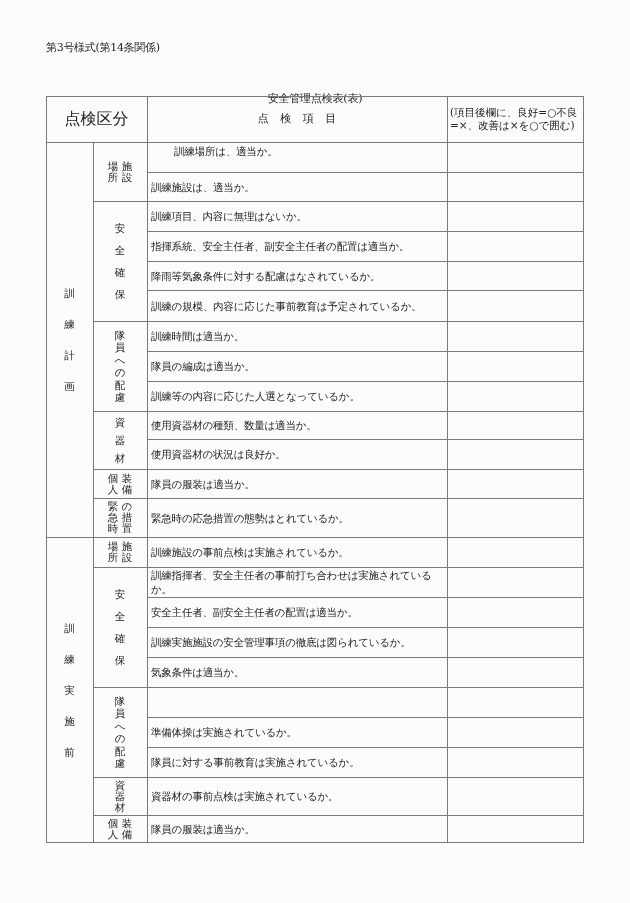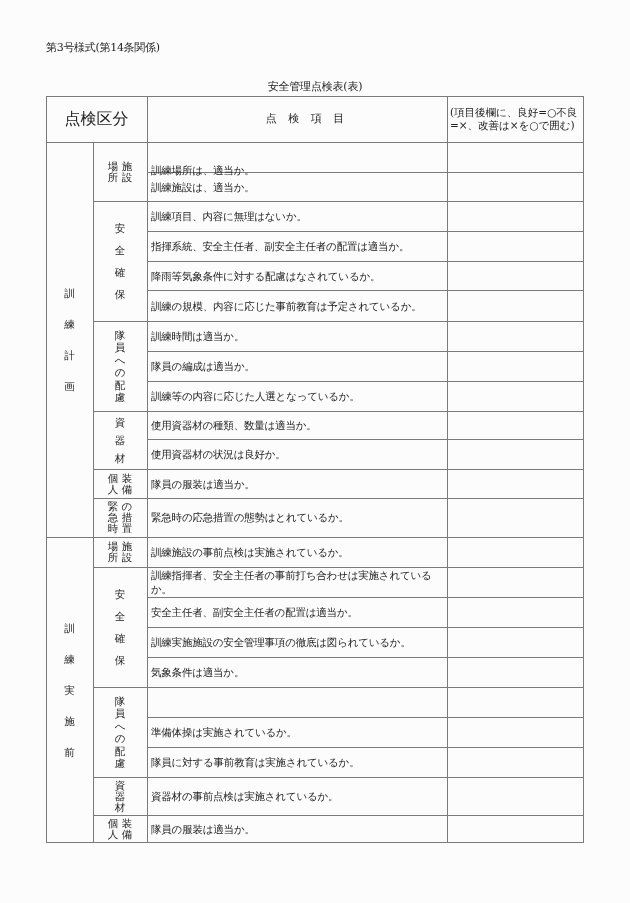--- a/index.html
+++ b/index.html
@@ -1,34 +1,34 @@
 <!DOCTYPE html>
 <html><head>
 <meta charset="utf-8">
 <style>
   html, body { margin:0; padding:0; }
   body {
     width:630px; height:903px; background:#fcfcfc; position:relative; overflow:hidden;
     font-family: "DejaVu Serif", "Liberation Serif", serif; color:#222;
   }
   .form-no { position:absolute; left:46px; top:40px; font-size:11px; letter-spacing:-0.3px; }
-  .title { position:absolute; left:0; width:630px; top:79px; text-align:center; font-size:11px; letter-spacing:-0.2px; }
+  .title { position:absolute; left:0; width:630px; top:91px; text-align:center; font-size:11px; letter-spacing:-0.2px; }
   .grid { position:absolute; left:0; top:0; width:630px; height:903px; }
   .ln { position:absolute; background:#7a7a7a; }
   .h { height:1px; }
   .v { width:1px; }
   .cell { position:absolute; display:flex; align-items:center; box-sizing:border-box; font-size:10.5px; line-height:14px; }
   .item { left:151px; width:292px; padding-left:0; letter-spacing:-0.2px; }
   .check { left:448px; width:134px; }
   .cat-v { left:93px; width:54px; justify-content:center; text-align:center; }
   .stack { display:flex; flex-direction:column; align-items:center; line-height:11px; }
   .big-v { left:46px; width:47px; justify-content:center; }
   .big-v .stackbig { display:flex; flex-direction:column; align-items:center; gap:17px; font-size:10.5px; }
   .hdr-left { left:46px; width:101px; justify-content:center; font-size:16px; top:96px; height:46px; }
-  .hdr-mid { left:155px; width:300px; justify-content:center; font-size:11px; top:96px; height:46px; word-spacing:8px; }
+  .hdr-mid { left:147px; width:300px; justify-content:center; font-size:11px; top:96px; height:46px; word-spacing:8px; }
   .hdr-right { left:450px; width:132px; top:96px; height:46px; font-size:10.5px; line-height:13px; align-items:center; }
 </style>
 </head>
 <body>
 
 <div class="form-no">第3号様式(第14条関係)</div>
 <div class="title">安全管理点検表(表)</div>
 
 <div class="grid">
 
@@ -117,33 +117,33 @@
       </div>
   </div>
   <div class="cell cat-v" style="top:498px;height:39px;">
     <div class="stack">
         <span>緊 の</span>
         <span>急 措</span>
         <span>時 置</span>
       </div>
   </div>
 
-  <div class="cell item" style="top:155px;height:30px;">訓練場所は、適当か。</div>
+  <div class="cell item" style="top:136px;height:30px;margin-left:23px;">訓練場所は、適当か。</div>
   <div class="cell item" style="top:172px;height:29px;">訓練施設は、適当か。</div>
   <div class="cell item" style="top:201px;height:30px;">訓練項目、内容に無理はないか。</div>
   <div class="cell item" style="top:231px;height:30px;">指揮系統、安全主任者、副安全主任者の配置は適当か。</div>
   <div class="cell item" style="top:261px;height:29px;">降雨等気象条件に対する配慮はなされているか。</div>
   <div class="cell item" style="top:290px;height:31px;">訓練の規模、内容に応じた事前教育は予定されているか。</div>
   <div class="cell item" style="top:321px;height:30px;">訓練時間は適当か。</div>
   <div class="cell item" style="top:351px;height:30px;">隊員の編成は適当か。</div>
   <div class="cell item" style="top:381px;height:30px;text-align:right;">訓練等の内容に応じた人選となっているか。</div>
   <div class="cell item" style="top:411px;height:28px;">使用資器材の種類、数量は適当か。</div>
   <div class="cell item" style="top:439px;height:30px;">使用資器材の状況は良好か。</div>
   <div class="cell item" style="top:469px;height:29px;">隊員の服装は適当か。</div>
-  <div class="cell item" style="top:498px;height:39px;font-family:Liberation Serif, serif;">緊急時の応急措置の態勢はとれているか。</div>
+  <div class="cell item" style="top:498px;height:39px;">緊急時の応急措置の態勢はとれているか。</div>
 
   <div class="cell big-v" style="top:537px;height:306px;">
     <div class="stackbig">
       <span>訓</span>
       <span>練</span>
       <span>実</span>
       <span>施</span>
       <span>前</span>
     </div>
   </div>

